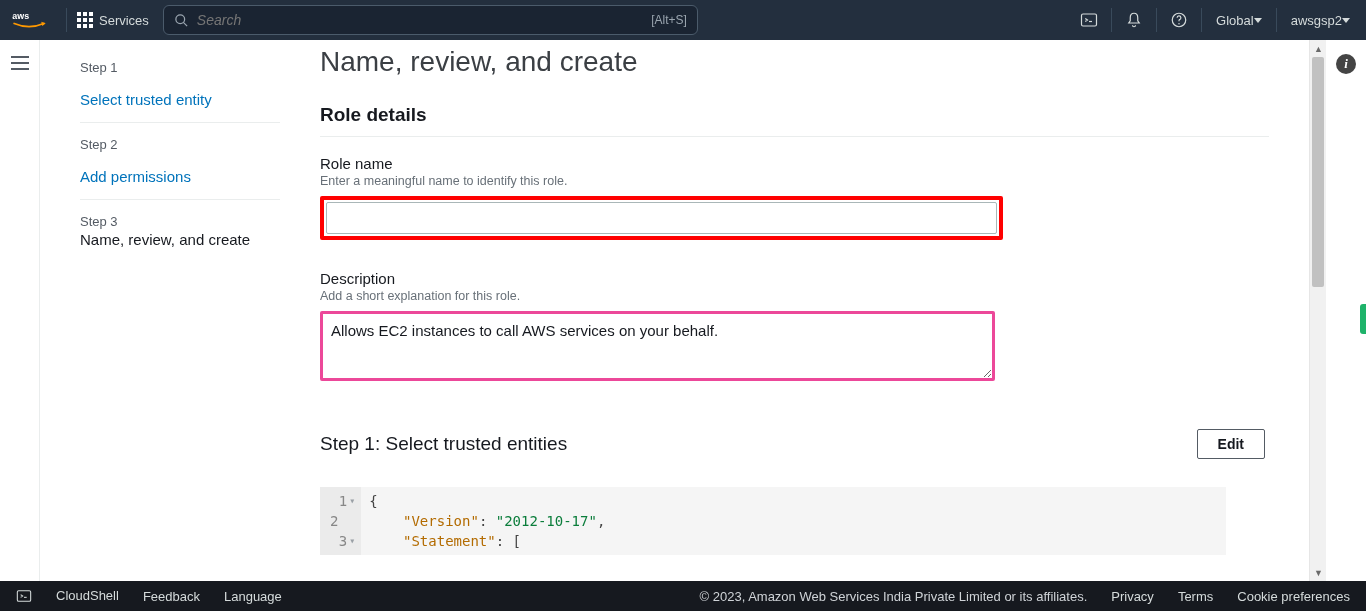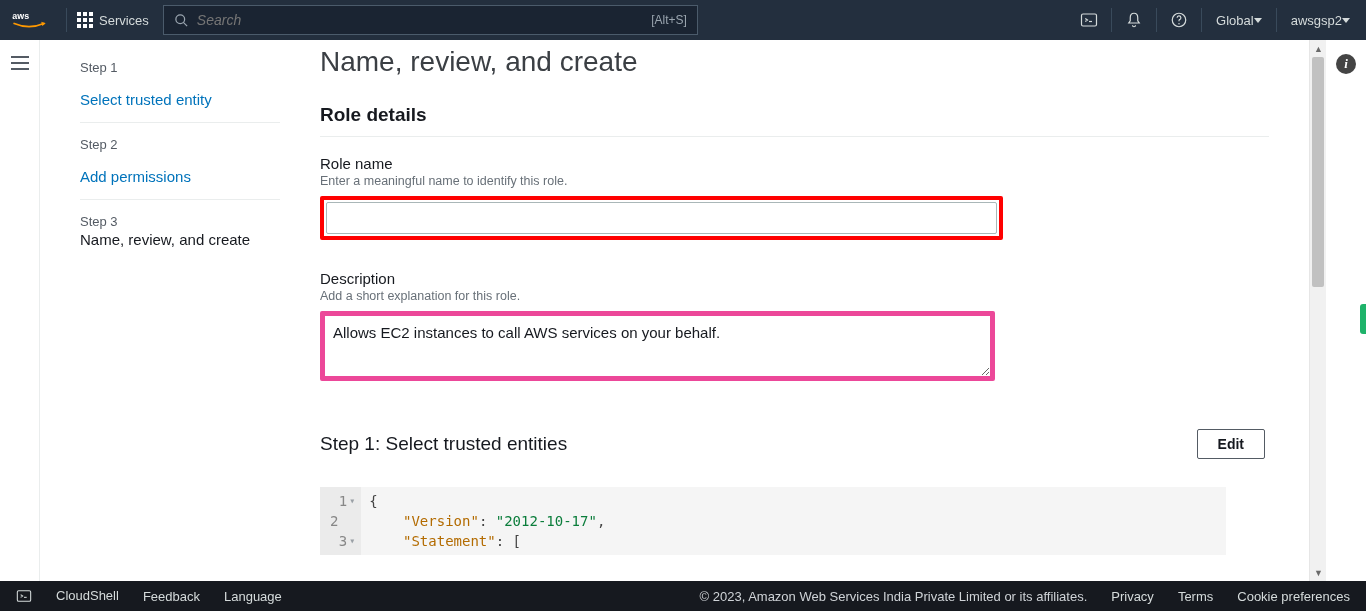--- a/index.html
+++ b/index.html
@@ -10,21 +10,21 @@
   .topnav {
     height: 40px; background: #232f3e; color: #d5dbdb; display:flex; align-items:center;
     padding: 0 12px; font-size: 13px;
   }
   .topnav .logo { width:34px; height:22px; display:flex; align-items:center; justify-content:center; margin-right:10px;}
   .topnav .sep { width:1px; height:24px; background:#394a5b; margin:0 10px; }
   .topnav .services { display:flex; align-items:center; gap:6px; cursor:pointer; }
   .topnav .grid-icon { width:16px; height:16px; display:grid; grid-template-columns:repeat(3,4px); grid-template-rows:repeat(3,4px); gap:2px; }
   .topnav .grid-icon span { background:#fff; width:4px; height:4px; }
   .topnav .search {
-    display:flex; align-items:center; background:#1a2432; border:1px solid #4b5b6b; border-radius:0;
+    display:flex; align-items:center; background:#1a2432; border:1px solid #4b5b6b; border-radius:6px;
     height:30px; width:535px; margin-left:14px; padding:0 10px; color:#9ba7b0;
   }
   .topnav .search input {
     flex:1; background:transparent; border:none; outline:none; color:#d5dbdb;
     font-size:14px; font-style:italic; padding-left:8px;
   }
   .topnav .search .shortcut { font-size:12px; color:#9aa5af; font-style:normal; }
   .topnav .spacer { flex:1; }
   .topnav .icon-btn { width:24px; height:24px; display:flex; align-items:center; justify-content:center; cursor:pointer; color:#d5dbdb; }
   .topnav .tn-item { display:flex; align-items:center; cursor:pointer; padding:0 4px;}
@@ -68,21 +68,21 @@
 
   .role-name-wrap { margin-top:8px; }
   .role-name-box { border:4px solid #ff0000; padding:2px; width:683px; border-radius:2px; }
   .role-name-box input {
     width:100%; height:32px; border:1px solid #aab7b8; border-radius:2px; padding:4px 8px;
     font-size:14px; outline:none;
   }
 
   .desc-wrap { margin-top:30px; }
   .desc-wrap textarea {
-    width:675px; height:70px; border:5px solid #ec4899; border-radius:2px; padding:8px;
+    width:675px; height:70px; border:3px solid #ec4899; border-radius:2px; padding:8px;
     font-size:15px; resize:both; margin-top:8px; font-family:inherit; color:#16191f;
   }
 
   .step1-row { display:flex; align-items:center; justify-content:space-between; margin-top:44px; padding-right:4px; }
   .step1-row h3 { font-size:19px; font-weight:500; }
   .edit-btn {
     border:1px solid #545b64; background:#fff; color:#16191f; font-weight:700;
     padding:6px 20px; border-radius:2px; font-size:14px; cursor:pointer;
   }
 

